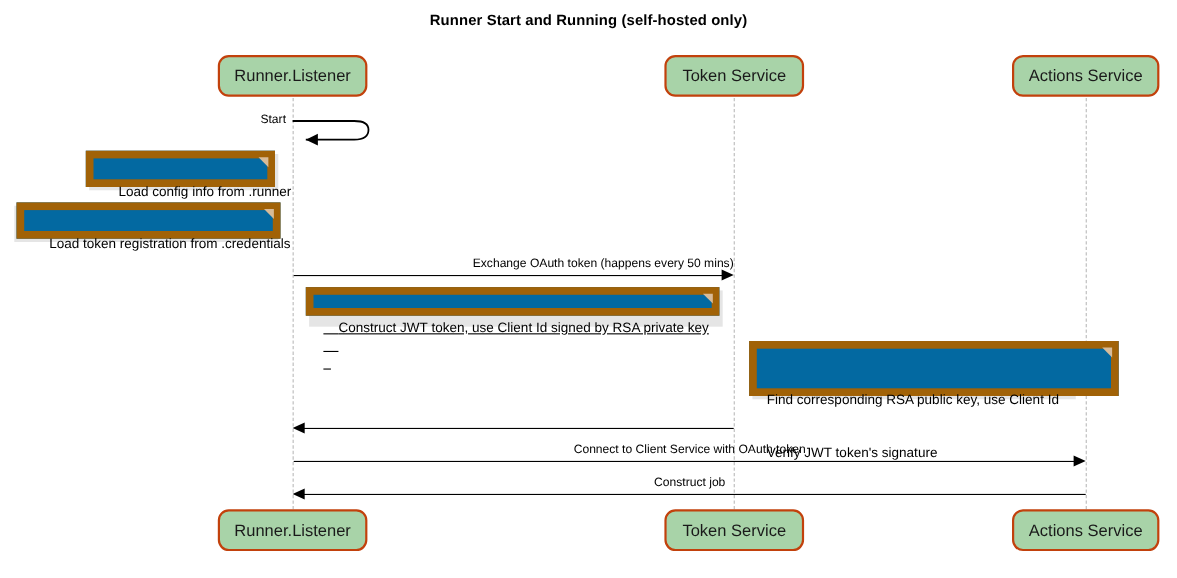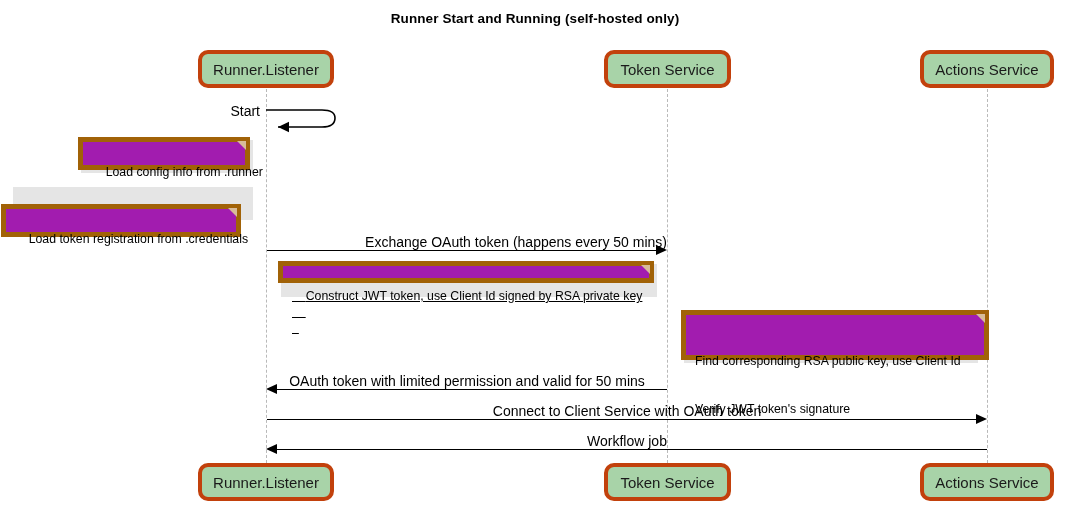--- a/index.html
+++ b/index.html
@@ -26,21 +26,21 @@
     text-align: center;
     font-size: 13.5px;
     font-weight: bold;
     color: #000000;
     letter-spacing: 0.1px;
   }
   
   .participant {
     position: absolute;
     background: #a8d3a8;
-    border: 4px solid #c2410c;
+    border: 2px solid #c2410c;
     border-radius: 10px;
     box-sizing: border-box;
     display: flex;
     align-items: center;
     justify-content: center;
     font-size: 15px;
     color: #1a1a1a;
     white-space: nowrap;
   }
   
@@ -65,37 +65,37 @@
     border-bottom: 5.5px solid transparent;
     border-left: 11px solid #000000;
   }
   .arrow-head.left {
     border-top: 5.5px solid transparent;
     border-bottom: 5.5px solid transparent;
     border-right: 11px solid #000000;
   }
   .msg-label {
     position: absolute;
-    font-size: 14px;
+    font-size: 11px;
     color: #000000;
     white-space: nowrap;
     text-align: center;
   }
   .msg-label.right-align {
     text-align: right;
   }
   
   .self-loop {
     position: absolute;
   }
   
   .note {
     position: absolute;
-    background: #a21caf;
-    border: 5px solid #a16207;
+    background: #0369a1;
+    border: 7px solid #a16207;
     box-sizing: border-box;
     font-size: 12.3px;
     color: #000000;
     padding: 6px 8px 6px 9px;
     line-height: 16px;
     white-space: pre;
   }
   .note .fold {
     position: absolute;
     top: -1px;
@@ -139,51 +139,50 @@
     </svg>
   </div>
 
   <div class="note-shadow" style="left:81px; top:140px; width:172px; height:33px;"></div>
   <div class="note" style="left:78px; top:137px; width:172px; height:33px;">
     <span>Load config info from .runner</span>
     <span class="fold"></span>
   </div>
 
   <div class="note-shadow" style="left:13px; top:187px; width:240px; height:33px;"></div>
-  <div class="note" style="left:1px; top:184px; width:240px; height:33px;margin-top:20px;">
+  <div class="note" style="left:15px; top:184px; width:240px; height:33px;">
     <span>Load token registration from .credentials</span>
     <span class="fold"></span>
   </div>
 
   <div class="msg-label" style="left:267px; top:234px; width:400px;text-align:right;">Exchange OAuth token (happens every 50 mins)</div>
   <div class="msg-line" style="left:267px; top:250px; width:392px;"></div>
   <div class="arrow-head right" style="left:656px; top:245px;"></div>
 
   <div class="note-shadow" style="left:281px; top:264px; width:376px; height:33px;"></div>
   <div class="note" style="left:278px; top:261px; width:376px; height:16px;text-decoration:underline;">
     <span>Construct JWT token, use Client Id signed by RSA private key</span>
     <span class="fold"></span>
   </div>
 
   <div class="note-shadow" style="left:684px; top:313px; width:294px; height:50px;"></div>
-  <div class="note" style="left:681px; top:310px; width:308px; height:50px;">
+  <div class="note" style="left:681px; top:310px; width:336px; height:50px;">
     <div>Find corresponding RSA public key, use Client Id</div>
     <div>Verify JWT token's signature</div>
     <span class="fold"></span>
   </div>
 
-  <div class="msg-label" style="left:267px; top:373px; width:400px;">OAuth token with limited permission and valid for 50 mins</div>
   <div class="msg-line" style="left:275px; top:389px; width:392px;"></div>
   <div class="arrow-head left" style="left:266px; top:384px;"></div>
 
   <div class="msg-label" style="left:267px; top:403px; width:720px;">Connect to Client Service with OAuth token</div>
   <div class="msg-line" style="left:267px; top:419px; width:712px;"></div>
   <div class="arrow-head right" style="left:976px; top:414px;"></div>
 
-  <div class="msg-label" style="left:507px; top:433px; width:240px;">Workflow job</div>
+  <div class="msg-label" style="left:507px; top:433px; width:240px;">Construct job</div>
   <div class="msg-line" style="left:275px; top:449px; width:712px;"></div>
   <div class="arrow-head left" style="left:266px; top:444px;"></div>
 
   <div class="participant" style="left:198px; top:463px; width:136px; height:38px;">
     <span>Runner.Listener</span>
   </div>
   <div class="participant" style="left:604px; top:463px; width:127px; height:38px;">
     <span>Token Service</span>
   </div>
   <div class="participant" style="left:920px; top:463px; width:134px; height:38px;">

